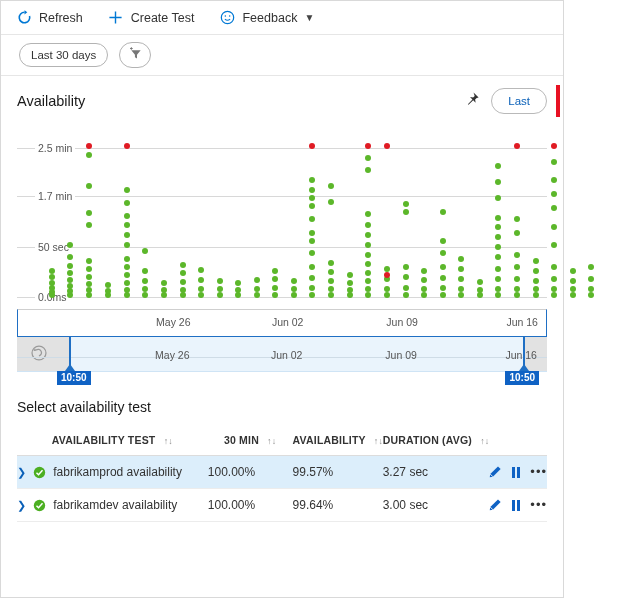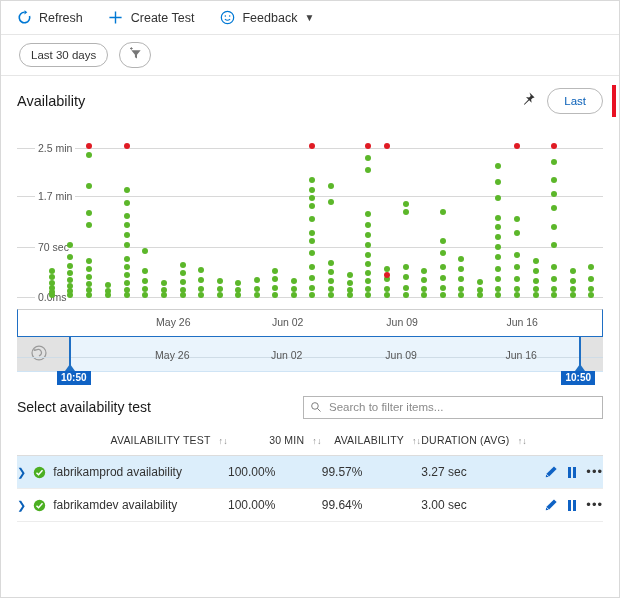--- a/index.html
+++ b/index.html
@@ -10,21 +10,21 @@
   body {
     width: 632px;
     height: 598px;
     font-family: "Liberation Sans", sans-serif;
     font-size: 12px;
     color: #333333;
     overflow: hidden;
   }
   #app {
     position: relative;
-    width: 620px;
+    width: 564px;
     height: 598px;
     box-sizing: border-box;
     border: 1px solid #d9d9d9;
     background: #ffffff;
   }
 
   
   .commandbar {
     height: 33px;
     display: flex;
@@ -308,23 +308,23 @@
   }
   .search-box input::placeholder { color: #8a8a8a; }
 
   table.grid {
     width: 100%;
     border-collapse: collapse;
     margin-top: 14px;
     table-layout: fixed;
   }
   table.grid th {
-    text-align: right;
+    text-align: center;
     font-size: 10.5px;
-    font-weight: normal;
+    font-weight: bold;
     letter-spacing: 0.2px;
     color: #333;
     padding: 0 0 9px 0;
     border-bottom: 1px solid #dcdcdc;
     white-space: nowrap;
   }
   .sorter {
     color: #8d8d8d;
     font-size: 9px;
     margin-left: 5px;
@@ -444,21 +444,21 @@
 
     <div class="chart-wrap">
       <div id="gridlines">
           <div class="gridline" style="top: 173px;"></div>
           <div class="gridline" style="top: 123.312px;"></div>
           <div class="gridline" style="top: 71.6375px;"></div>
           <div class="gridline" style="top: 23.9375px;"></div>
         </div>
       <div id="ylabels">
           <div class="ylabel" style="top: 173px;">0.0ms</div>
-          <div class="ylabel" style="top: 123.312px;">70 sec</div>
+          <div class="ylabel" style="top: 123.312px;">50 sec</div>
           <div class="ylabel" style="top: 71.6375px;">1.7 min</div>
           <div class="ylabel" style="top: 23.9375px;">2.5 min</div>
         </div>
       <div class="plot" id="plot">
           <div class="dot" style="left: 35.16px; top: 171.012px; background: rgb(92, 183, 42);"></div>
           <div class="dot" style="left: 35.16px; top: 168.031px; background: rgb(92, 183, 42);"></div>
           <div class="dot" style="left: 35.16px; top: 164.056px; background: rgb(92, 183, 42);"></div>
           <div class="dot" style="left: 35.16px; top: 159.088px; background: rgb(92, 183, 42);"></div>
           <div class="dot" style="left: 35.16px; top: 153.125px; background: rgb(92, 183, 42);"></div>
           <div class="dot" style="left: 35.16px; top: 147.162px; background: rgb(92, 183, 42);"></div>
@@ -672,29 +672,20 @@
           <div class="xtick" style="top: 12px; left: 504.2px;">Jun 16</div>
         </div>
       <div class="handle" style="left:52px;"></div>
       <div class="handle" style="right:22px;"></div>
       <div class="handle-label" style="left:40px;">10:50</div>
       <div class="handle-label" style="right:8px;">10:50</div>
     </div>
 
     <div class="table-head">
       <div class="table-title">Select availability test</div>
-      <div class="search-box">
-        <span style="margin-right:5px;display:inline-flex;">
-          <svg width="12" height="12" viewBox="0 0 16 16">
-            <circle cx="6.6" cy="6.6" r="4.4" fill="none" stroke="#707070" stroke-width="1.2"></circle>
-            <path d="M9.9 9.9 L14 14" stroke="#707070" stroke-width="1.2"></path>
-          </svg>
-        </span>
-        <input type="text" placeholder="Search to filter items..." style="">
-      </div>
     </div>
 
     <table class="grid">
       <colgroup>
         <col class="col-name">
           <col class="col-20">
           <col class="col-av">
           <col class="col-dur">
           <col class="col-act">
       </colgroup>

